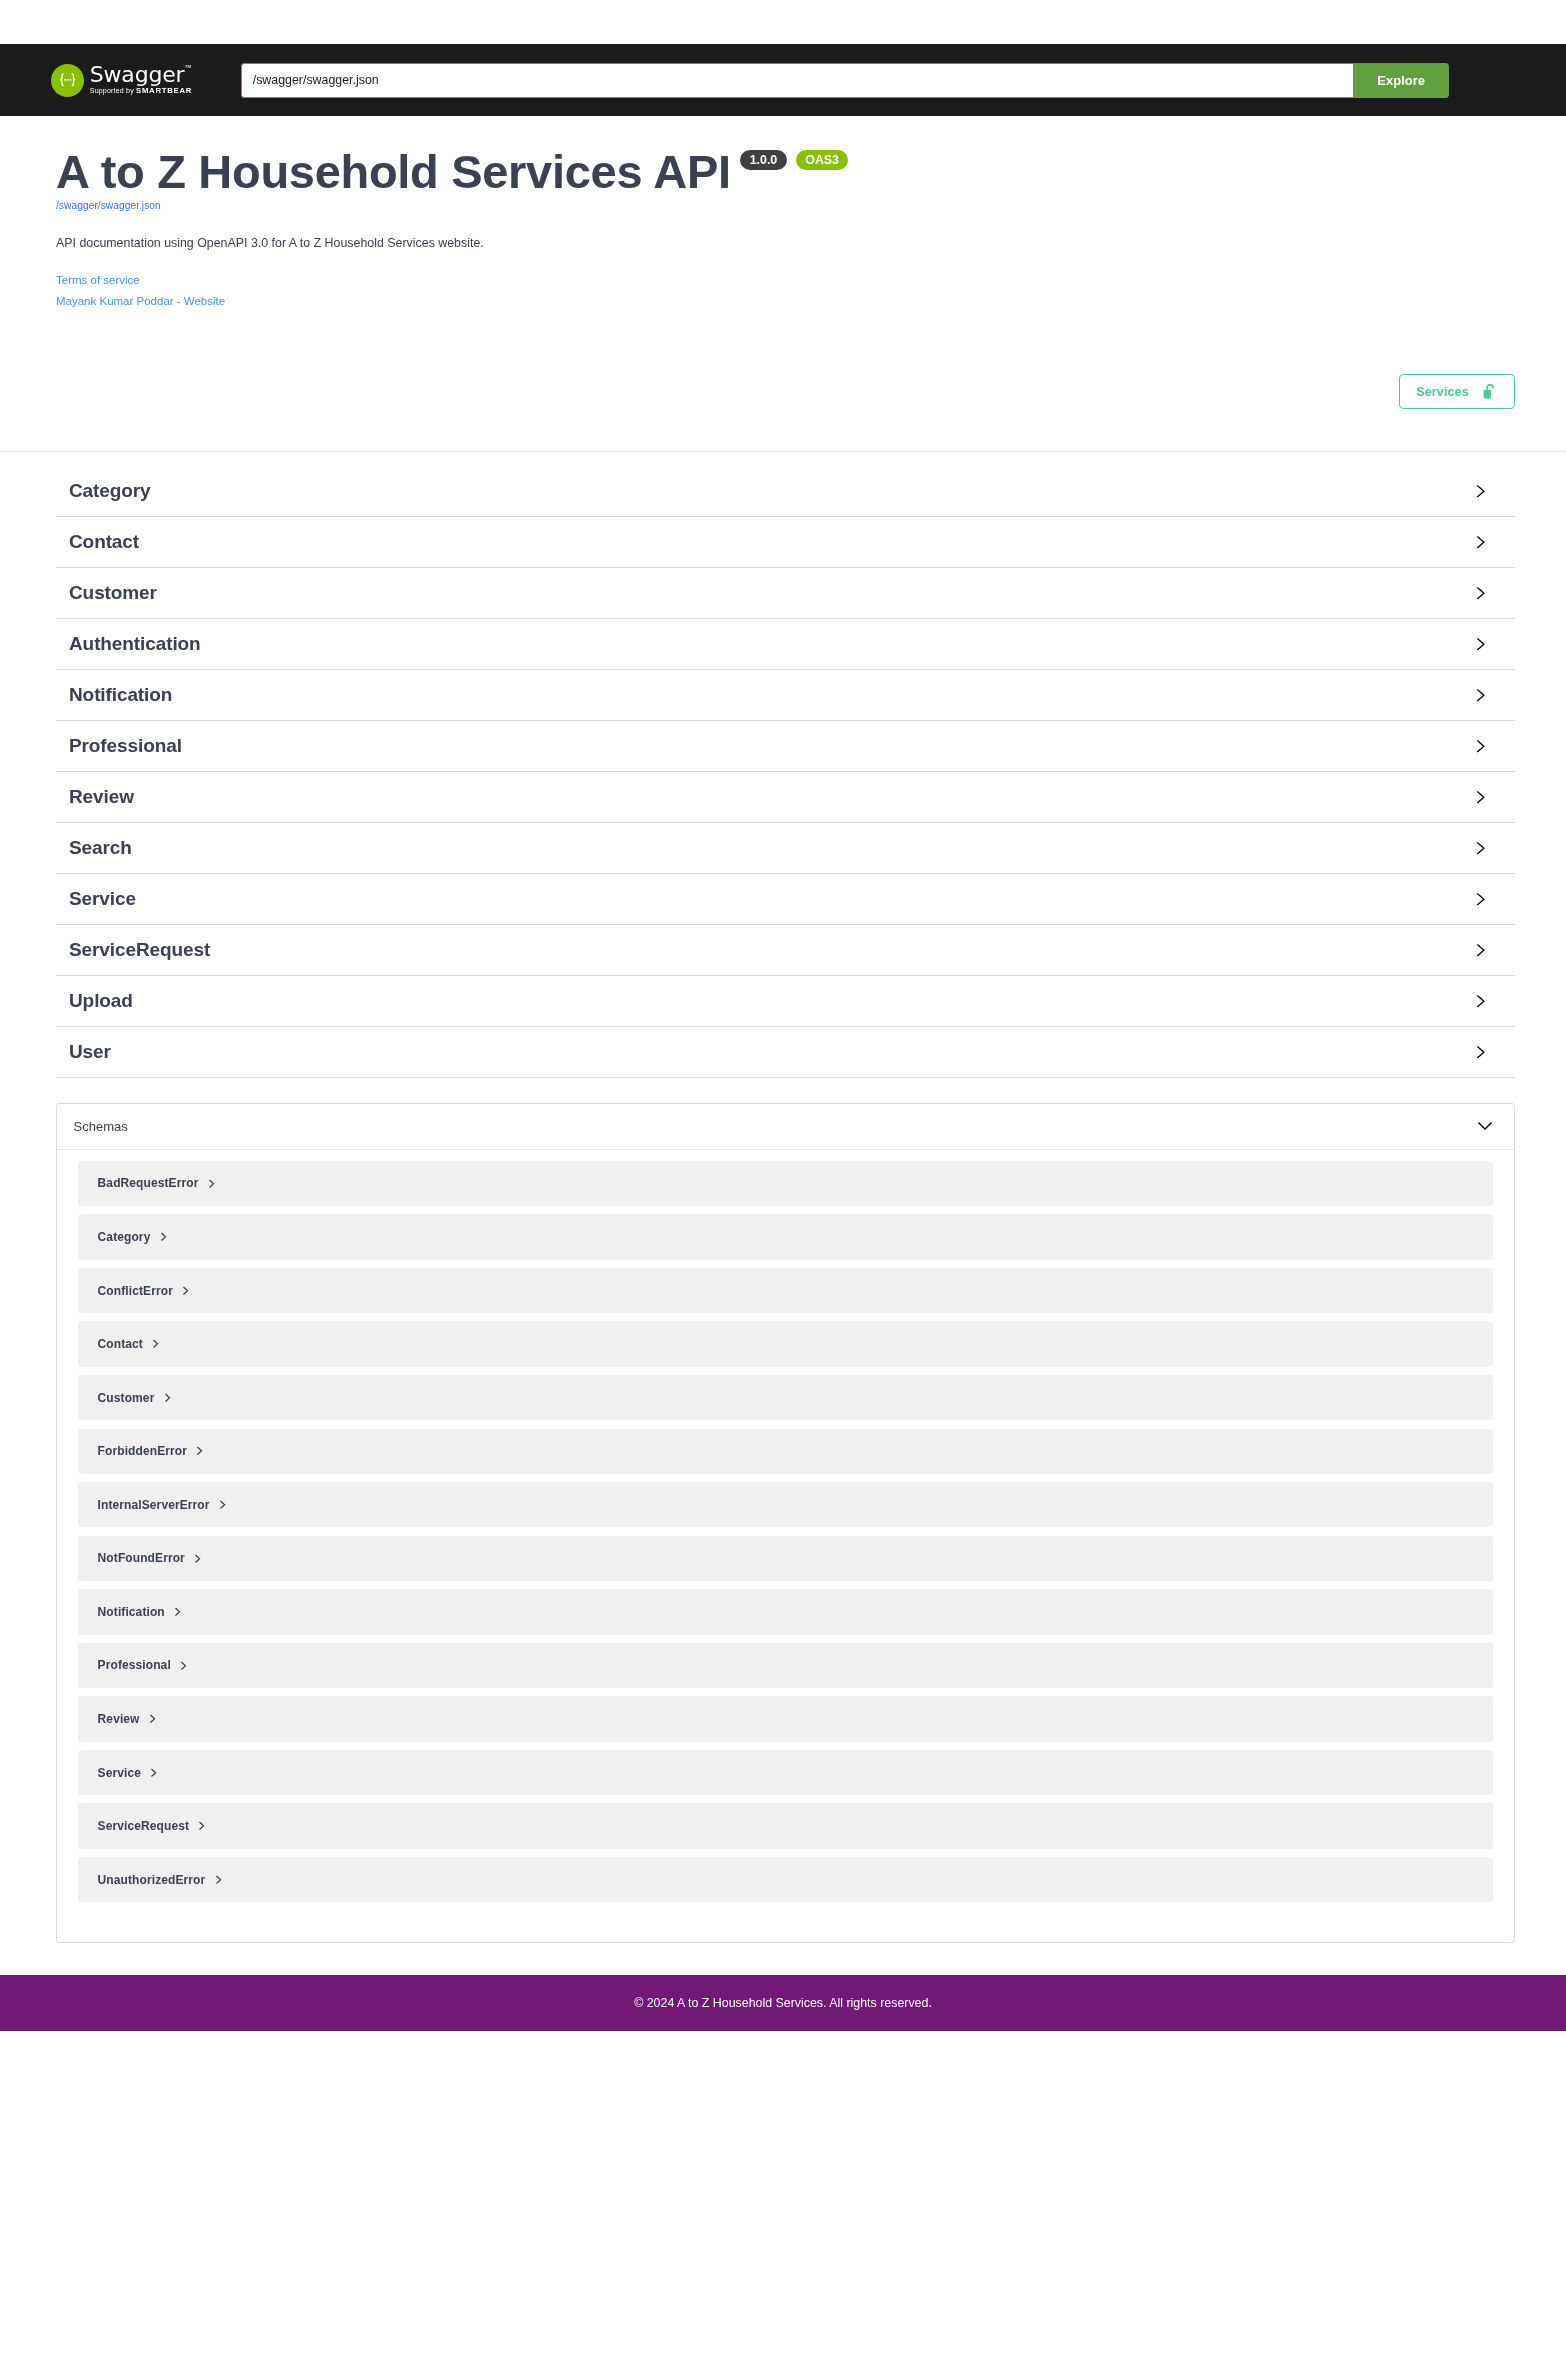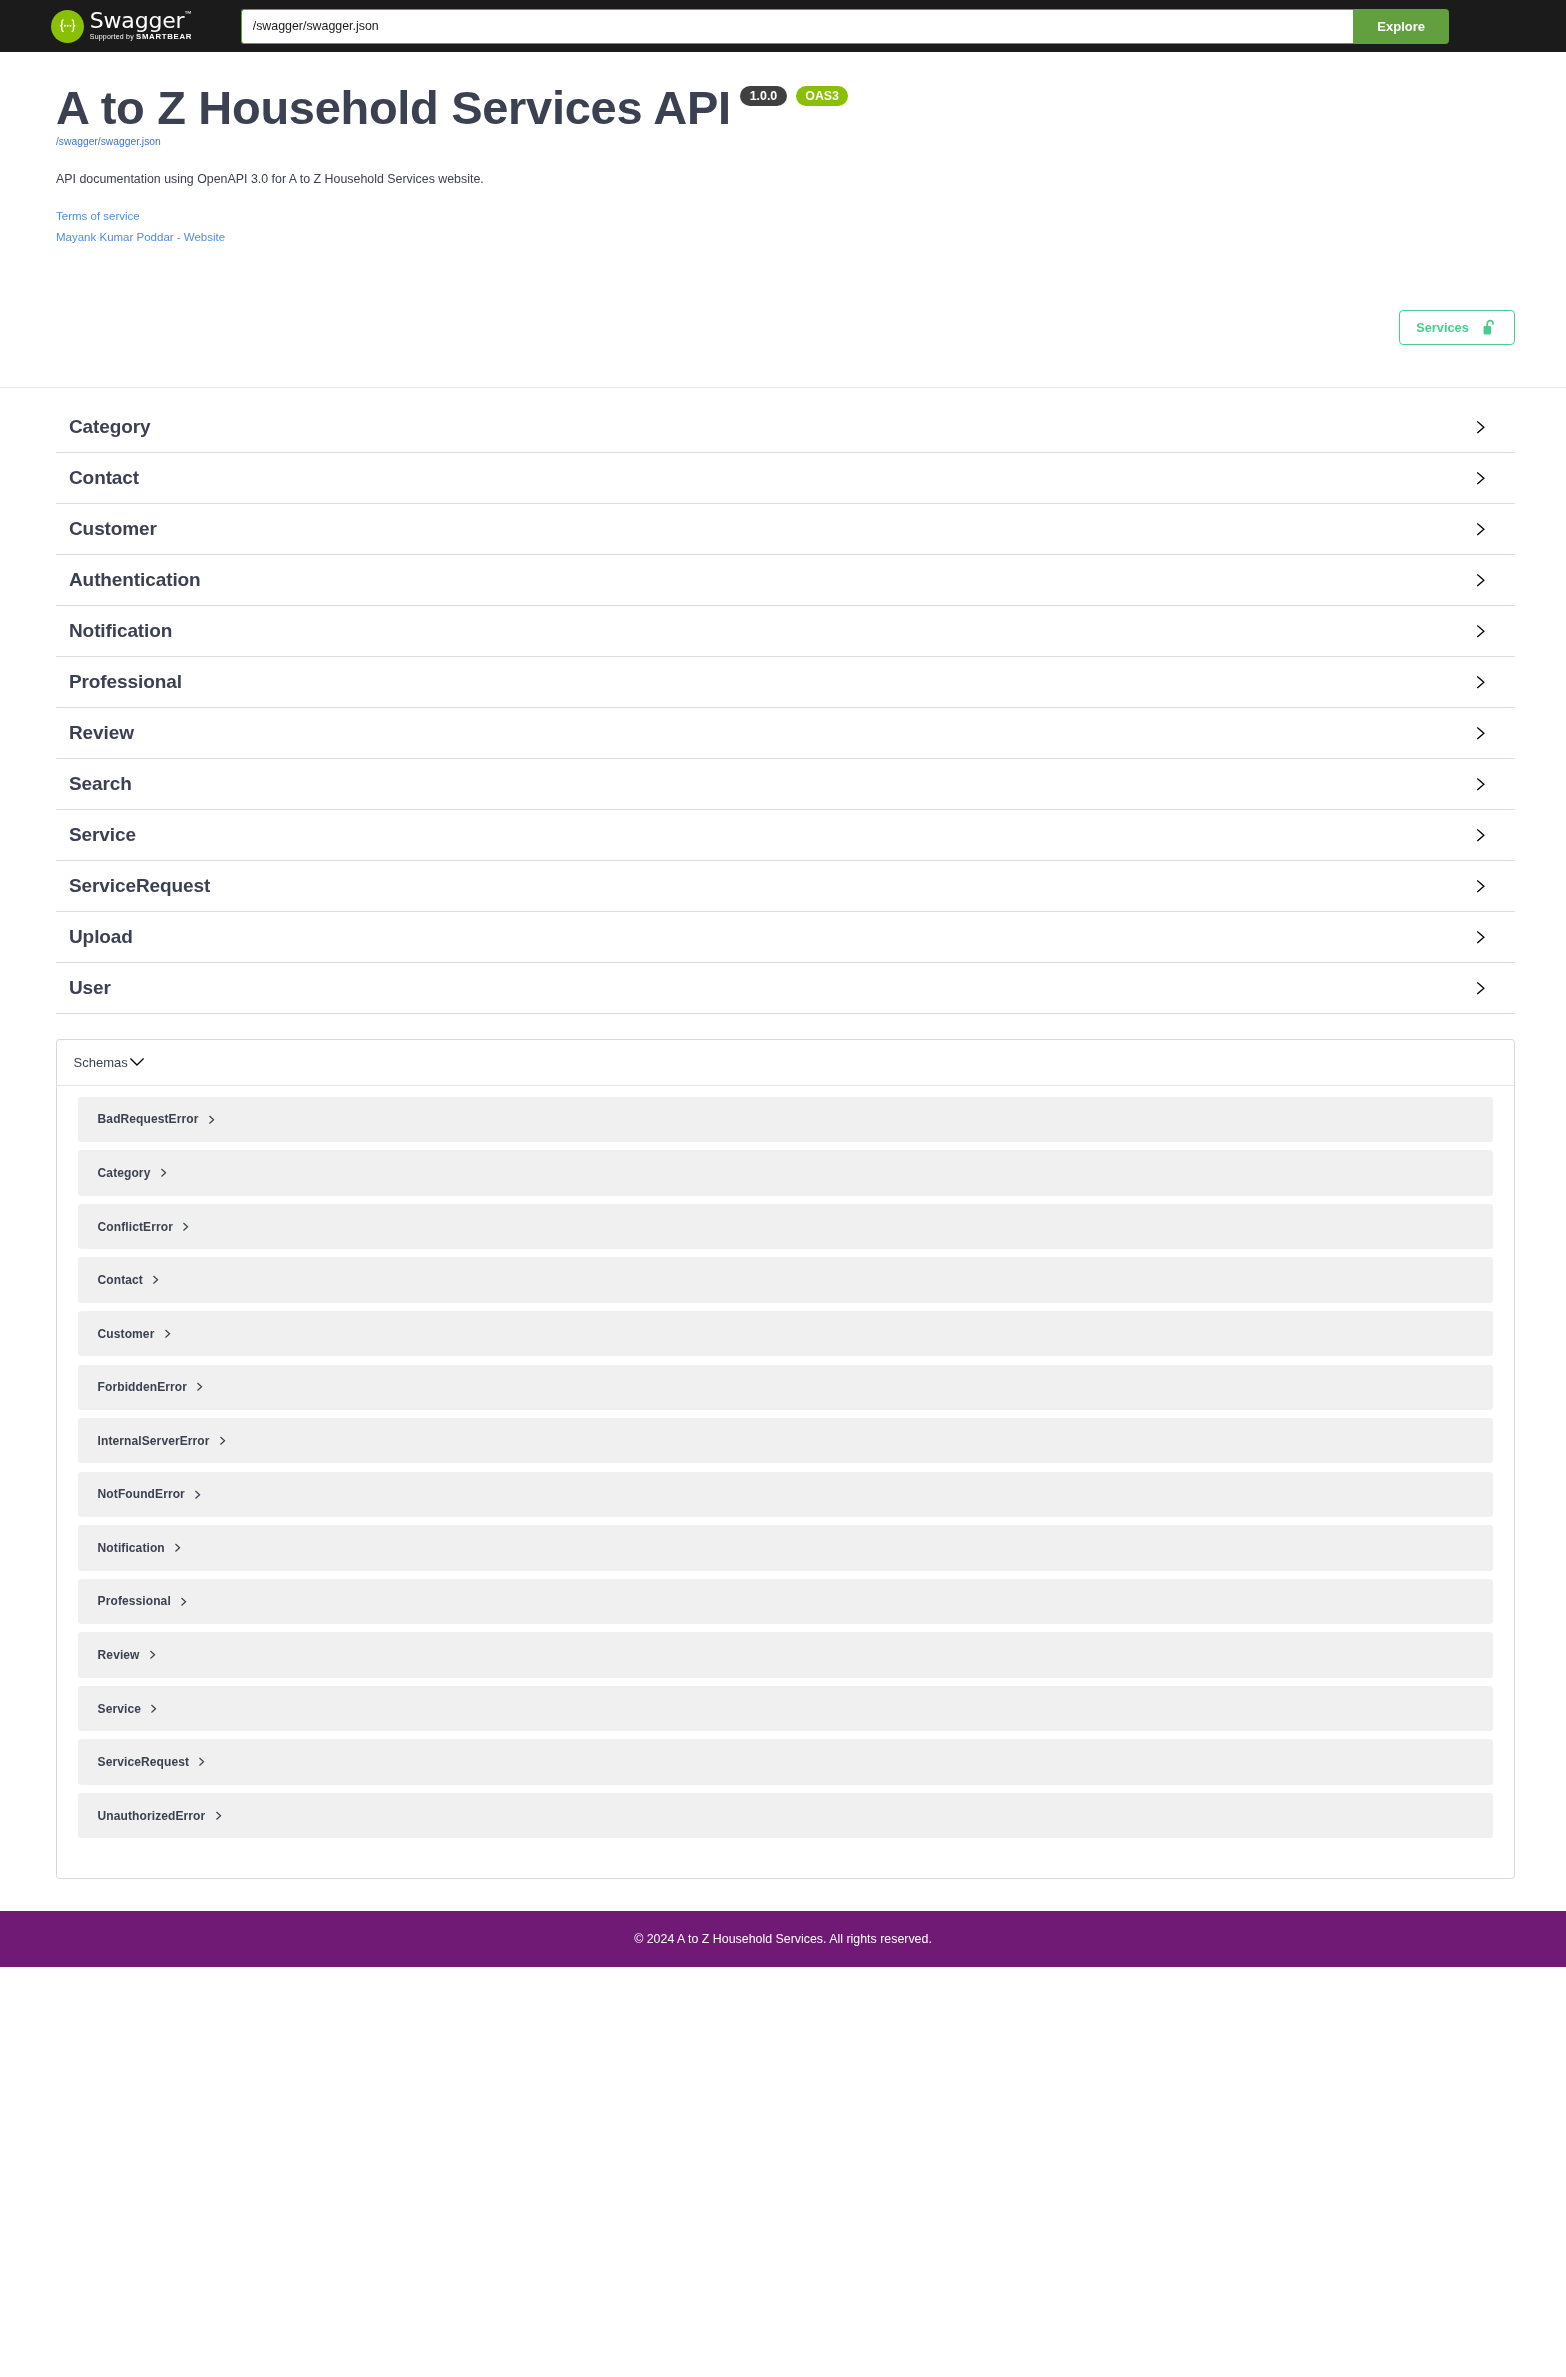--- a/index.html
+++ b/index.html
@@ -8,25 +8,26 @@
     width: 1566px;
     background: #ffffff;
     font-family: "Liberation Sans", sans-serif;
     -webkit-font-smoothing: antialiased;
   }
   body { min-height: 2377px; position: relative; }
 
   
   .topbar {
     background: #1b1b1b;
-    height: 52px;
+    height: 72px;
     display: flex;
     align-items: center;
     padding: 0 0 0 0;
     position: relative;
+    margin-top: 44px;
   }
   .logo-wrap {
     display: flex;
     align-items: center;
     margin-left: 51px;
     width: 190px;
     flex: none;
   }
   .logo-circle {
     width: 33px; height: 33px;
@@ -210,21 +211,21 @@
   .schemas-wrap { padding: 25px 51px 0 56px; }
   .schemas-panel {
     border: 0.8px solid #d6d9de;
     border-radius: 3.3px;
     background: #ffffff;
     overflow: hidden;
   }
   .schemas-header {
     display: flex;
     align-items: center;
-    justify-content: flex-start;
+    justify-content: space-between;
     padding: 15px 20px 15px 16.5px;
     border-bottom: 0.8px solid #e2e4e8;
     cursor: pointer;
   }
   .schemas-title {
     font-size: 13px;
     color: #3b4151;
     font-weight: 400;
   }
   .schemas-body { padding: 10.7px 20.6px 31px 20.6px; }

